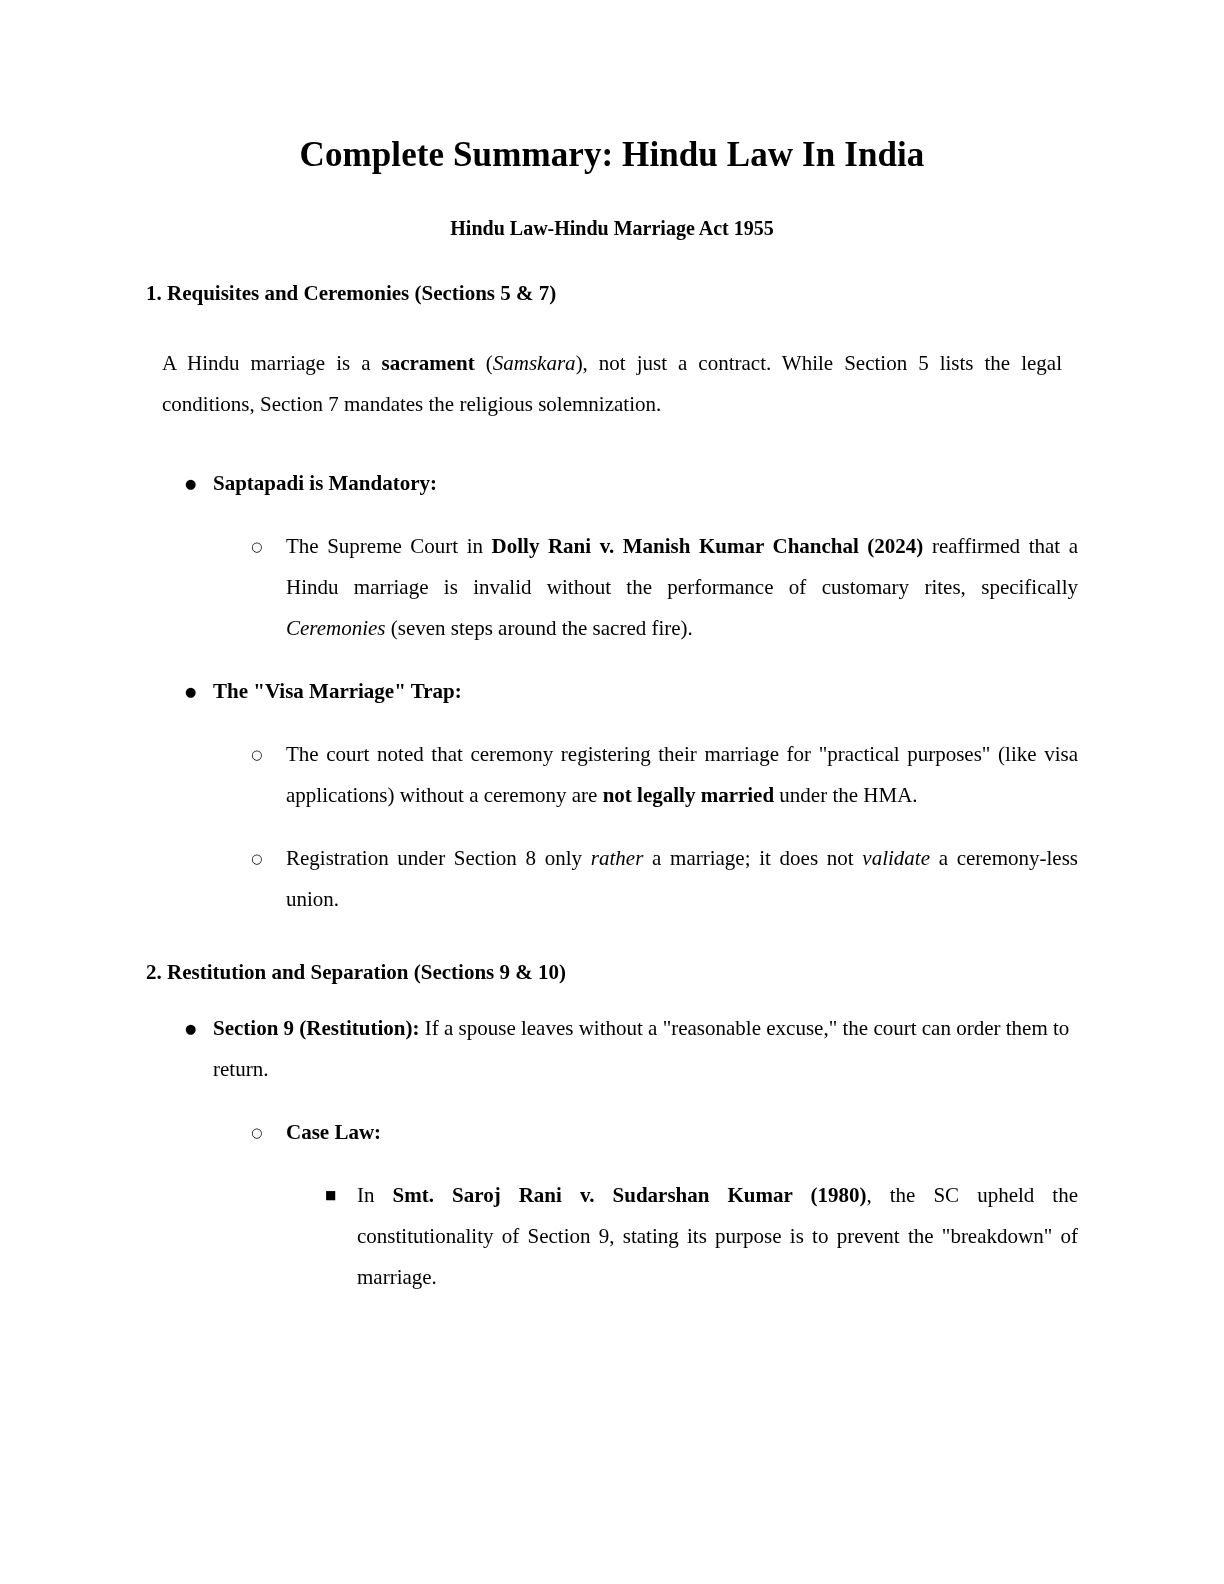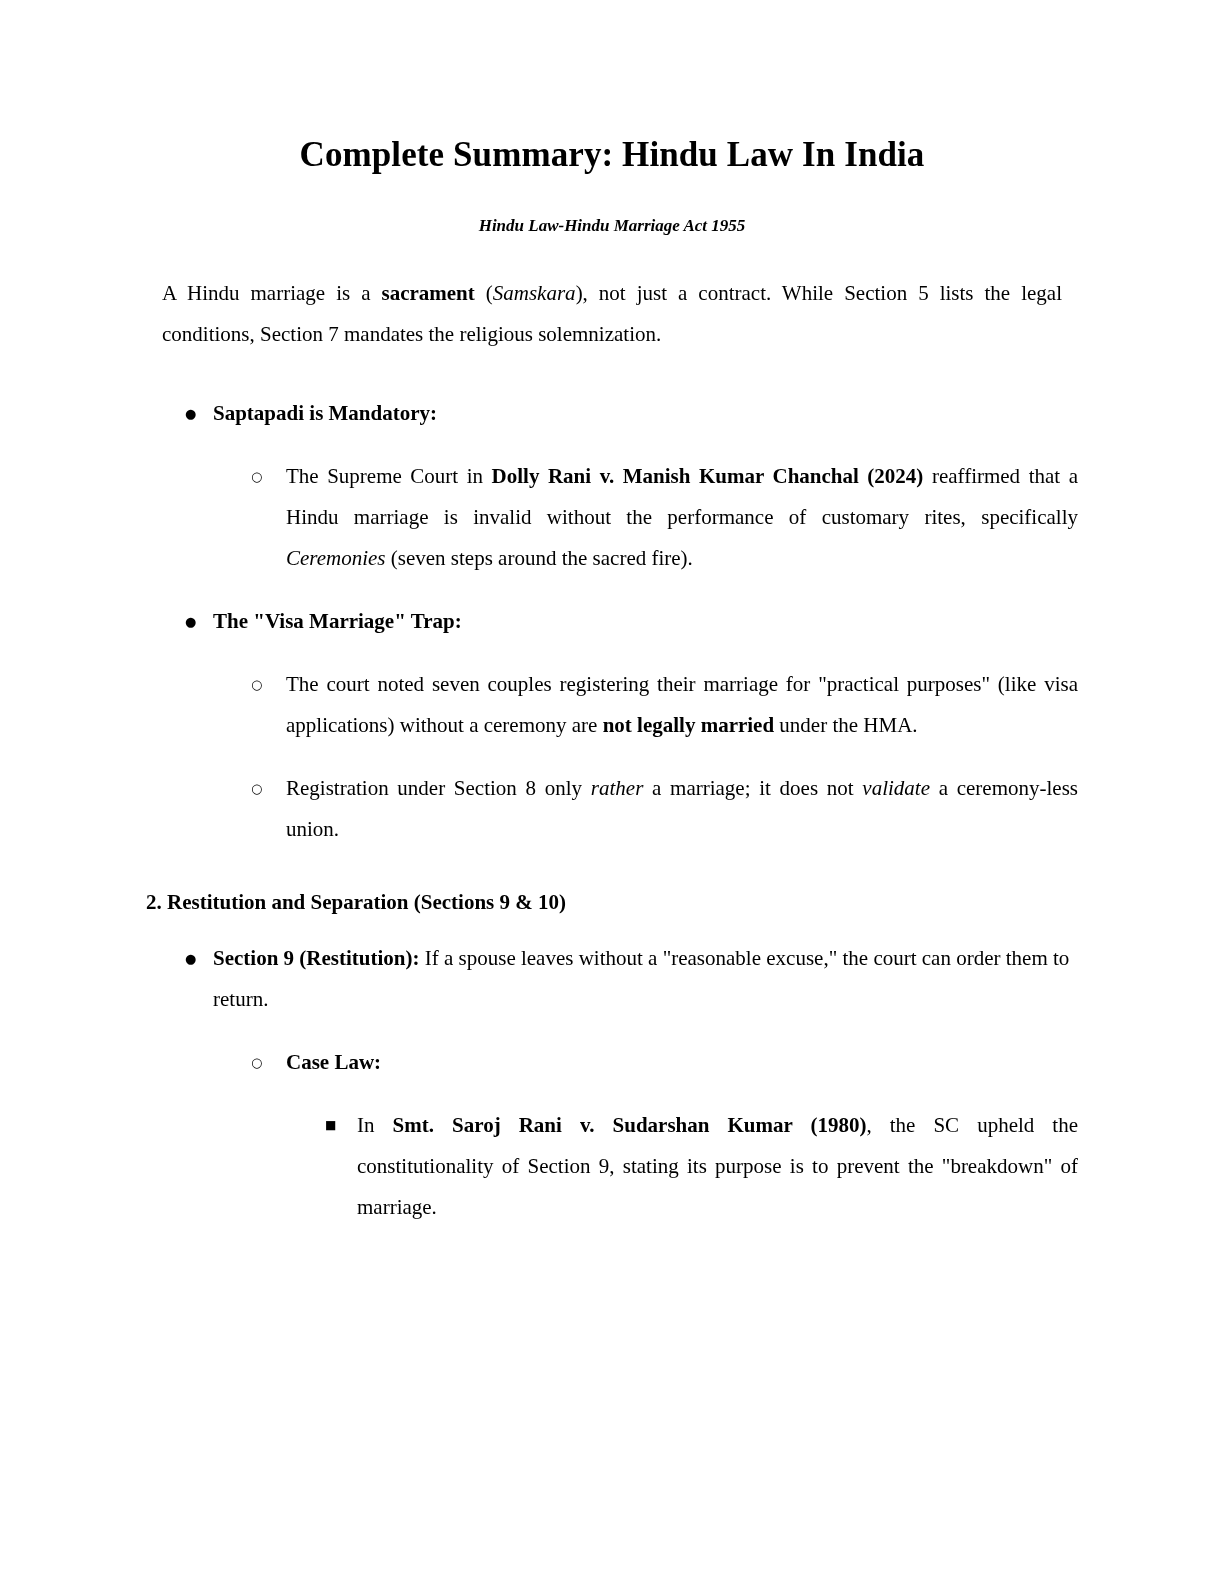--- a/index.html
+++ b/index.html
@@ -29,23 +29,22 @@
     text-align: center;
     font-size: 35px;
     font-weight: 700;
     line-height: 1.25;
     letter-spacing: 0.1px;
   }
   .doc-subtitle {
     margin: 0;
     padding-top: 38px;
     text-align: center;
-    font-size: 17px;
+    font-size: 20px;
     font-weight: 700;
-    font-style: italic;
     line-height: 1.3;
   }
   .section-heading {
     margin: 0;
     padding-top: 38px;
     font-size: 21px;
     font-weight: 700;
     line-height: 1.35;
     text-align: left;
   }
@@ -120,20 +119,21 @@
 </style>
 </head>
 <body>
 
 <div class="page">
 
   <h1 class="doc-title">Complete Summary: Hindu Law In India</h1>
 
   <p class="doc-subtitle">Hindu Law-Hindu Marriage Act 1955</p>
 
+  <h2 class="section-heading">1. Requisites and Ceremonies (Sections 5 &amp; 7)</h2>
 
   <p class="body-par"><span>A Hindu marriage is a </span><b>sacrament</b><span> (</span><i>Samskara</i><span>), not just a contract. While Section 5 lists the legal conditions, Section 7 mandates the religious solemnization.</span></p>
 
   <ul class="lvl">
 
     <li class="bullet l1">
       <span class="marker">●</span>
       <b>Saptapadi is Mandatory:</b>
     </li>
 
@@ -143,21 +143,21 @@
       </li>
     </ul>
 
     <li class="bullet l1">
       <span class="marker">●</span>
       <b>The "Visa Marriage" Trap:</b>
     </li>
 
     <ul class="lvl">
       <li class="bullet l2">
-        <span class="marker">○</span><span>The court noted seven couples registering their marriage for "practical purposes" (like visa applications) without a ceremony are </span><b>not legally married</b><span> under the HMA.</span>
+        <span class="marker">○</span><span>The court noted that ceremony registering their marriage for "practical purposes" (like visa applications) without a ceremony are </span><b>not legally married</b><span> under the HMA.</span>
       </li>
       <li class="bullet l2">
         <span class="marker">○</span><span>Registration under Section 8 only </span><i>rather</i><span> a marriage; it does not </span><i>validate</i><span> a ceremony-less union.</span>
       </li>
     </ul>
 
   </ul>
 
   <h2 class="section-heading">2. Restitution and Separation (Sections 9 &amp; 10)</h2>
 

